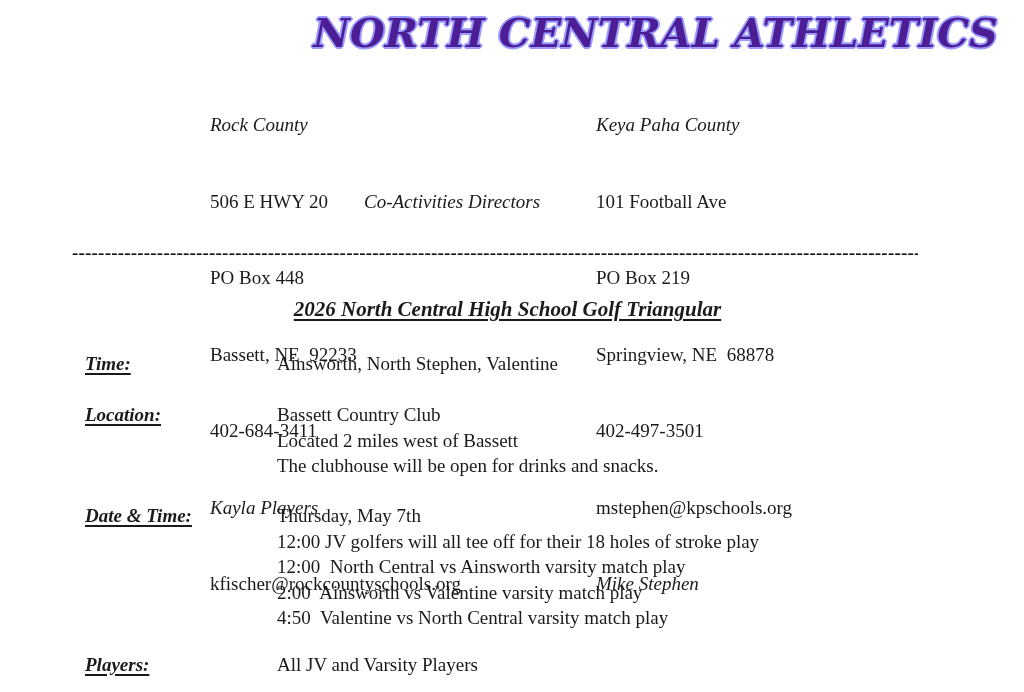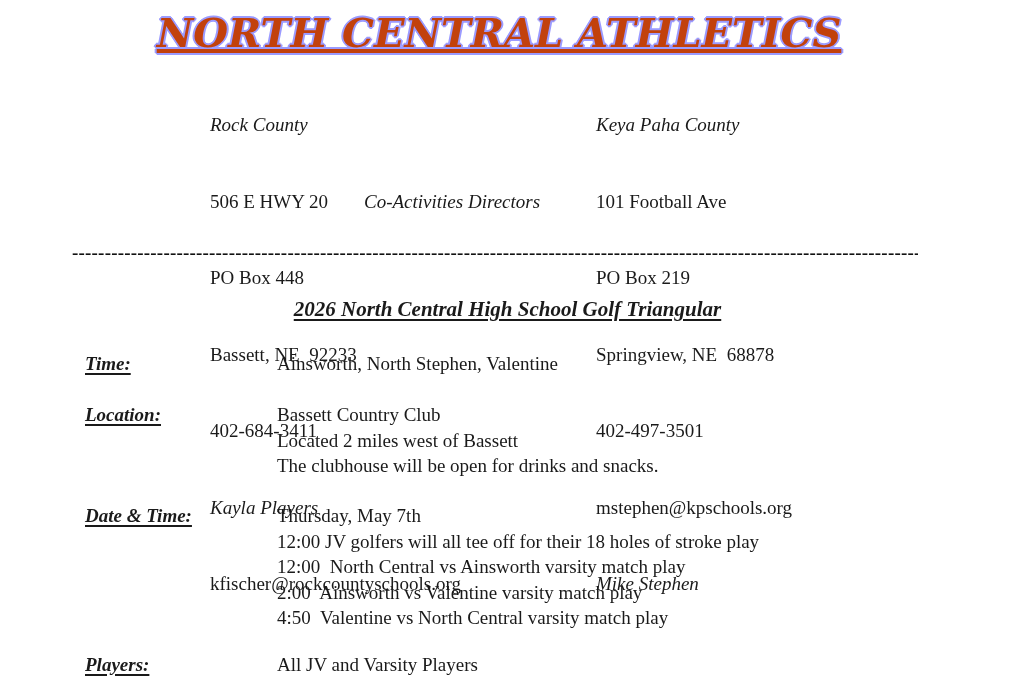--- a/index.html
+++ b/index.html
@@ -16,35 +16,34 @@
     font-family: "Liberation Serif", serif;
     color: #1a1a1a;
   }
   
   .title {
     position: absolute;
     top: 10px;
     left: 0;
     right: 26px;
     margin: 0;
-    text-align: center;
+    text-align: right;
     font-family: "DejaVu Serif", serif;
     font-weight: bold;
     font-style: italic;
     font-size: 40px;
     line-height: 46px;
     letter-spacing: 0px;
-    color: #c2410c;
+    color: #4c1d95;
     text-shadow:
       -2px 0 0 #9b9bff, 2px 0 0 #9b9bff,
       0 -2px 0 #9b9bff, 0 2px 0 #9b9bff,
       -1px -1px 0 #9b9bff, 1px 1px 0 #9b9bff,
       -1px 1px 0 #9b9bff, 1px -1px 0 #9b9bff;
     white-space: nowrap;
-    text-decoration: underline;
   }
   
   .contact {
     position: absolute;
     top: 61px;
     left: 0;
     width: 100%;
     font-size: 19px;
     line-height: 25.5px;
   }

